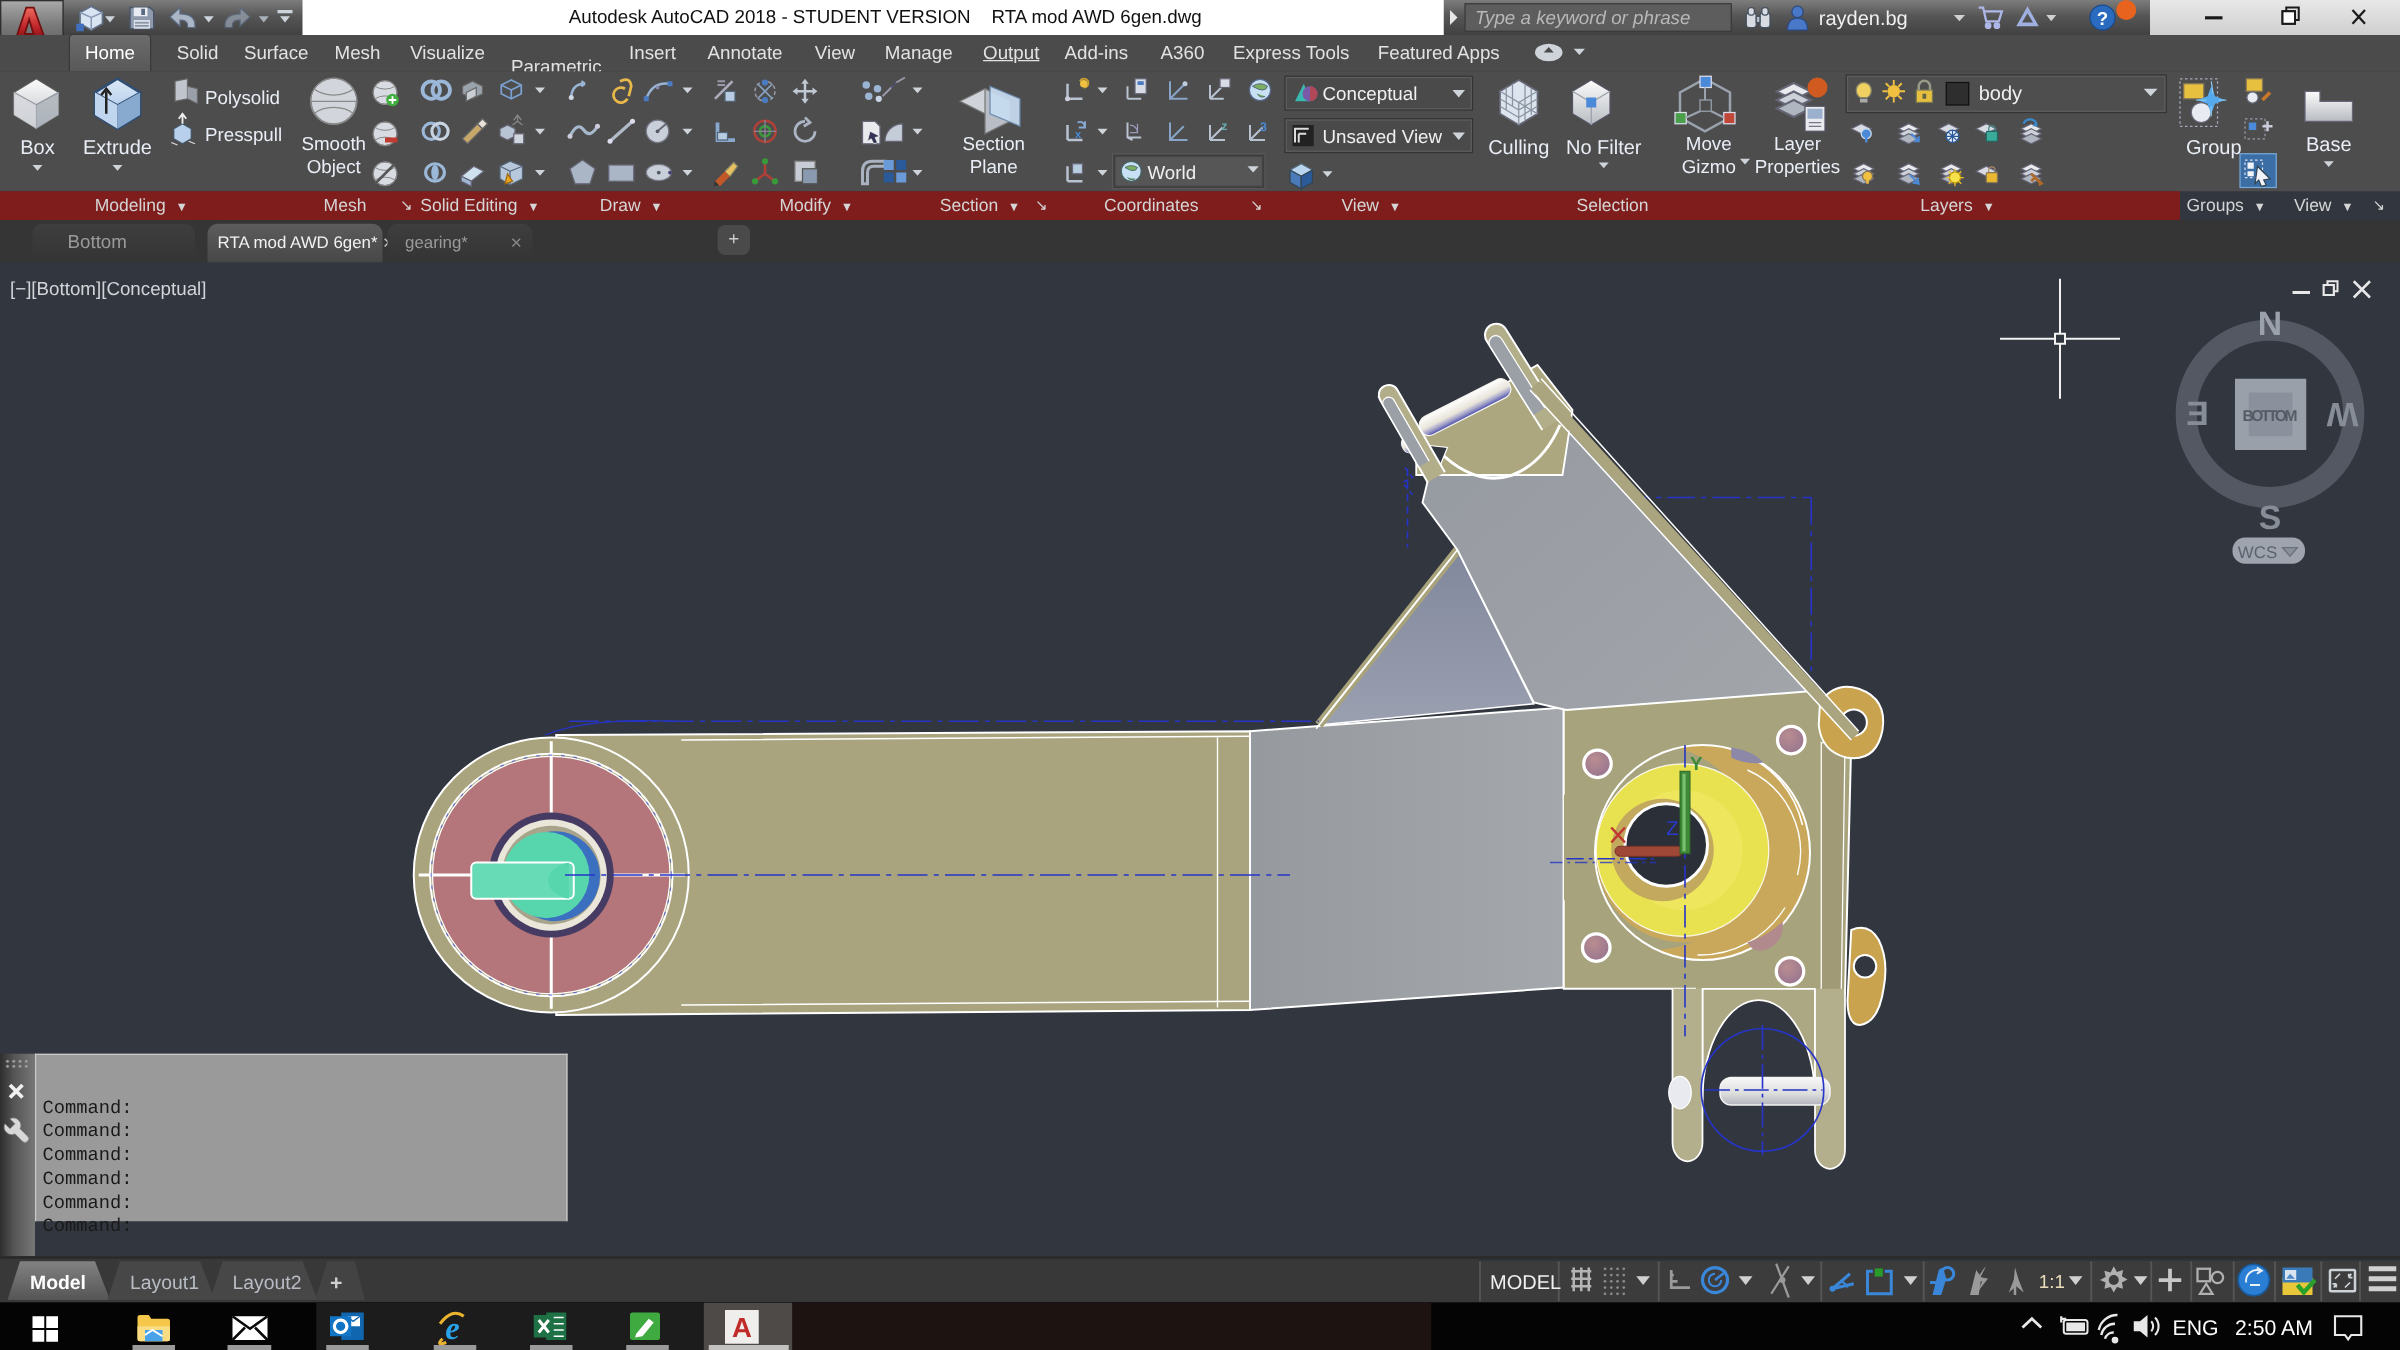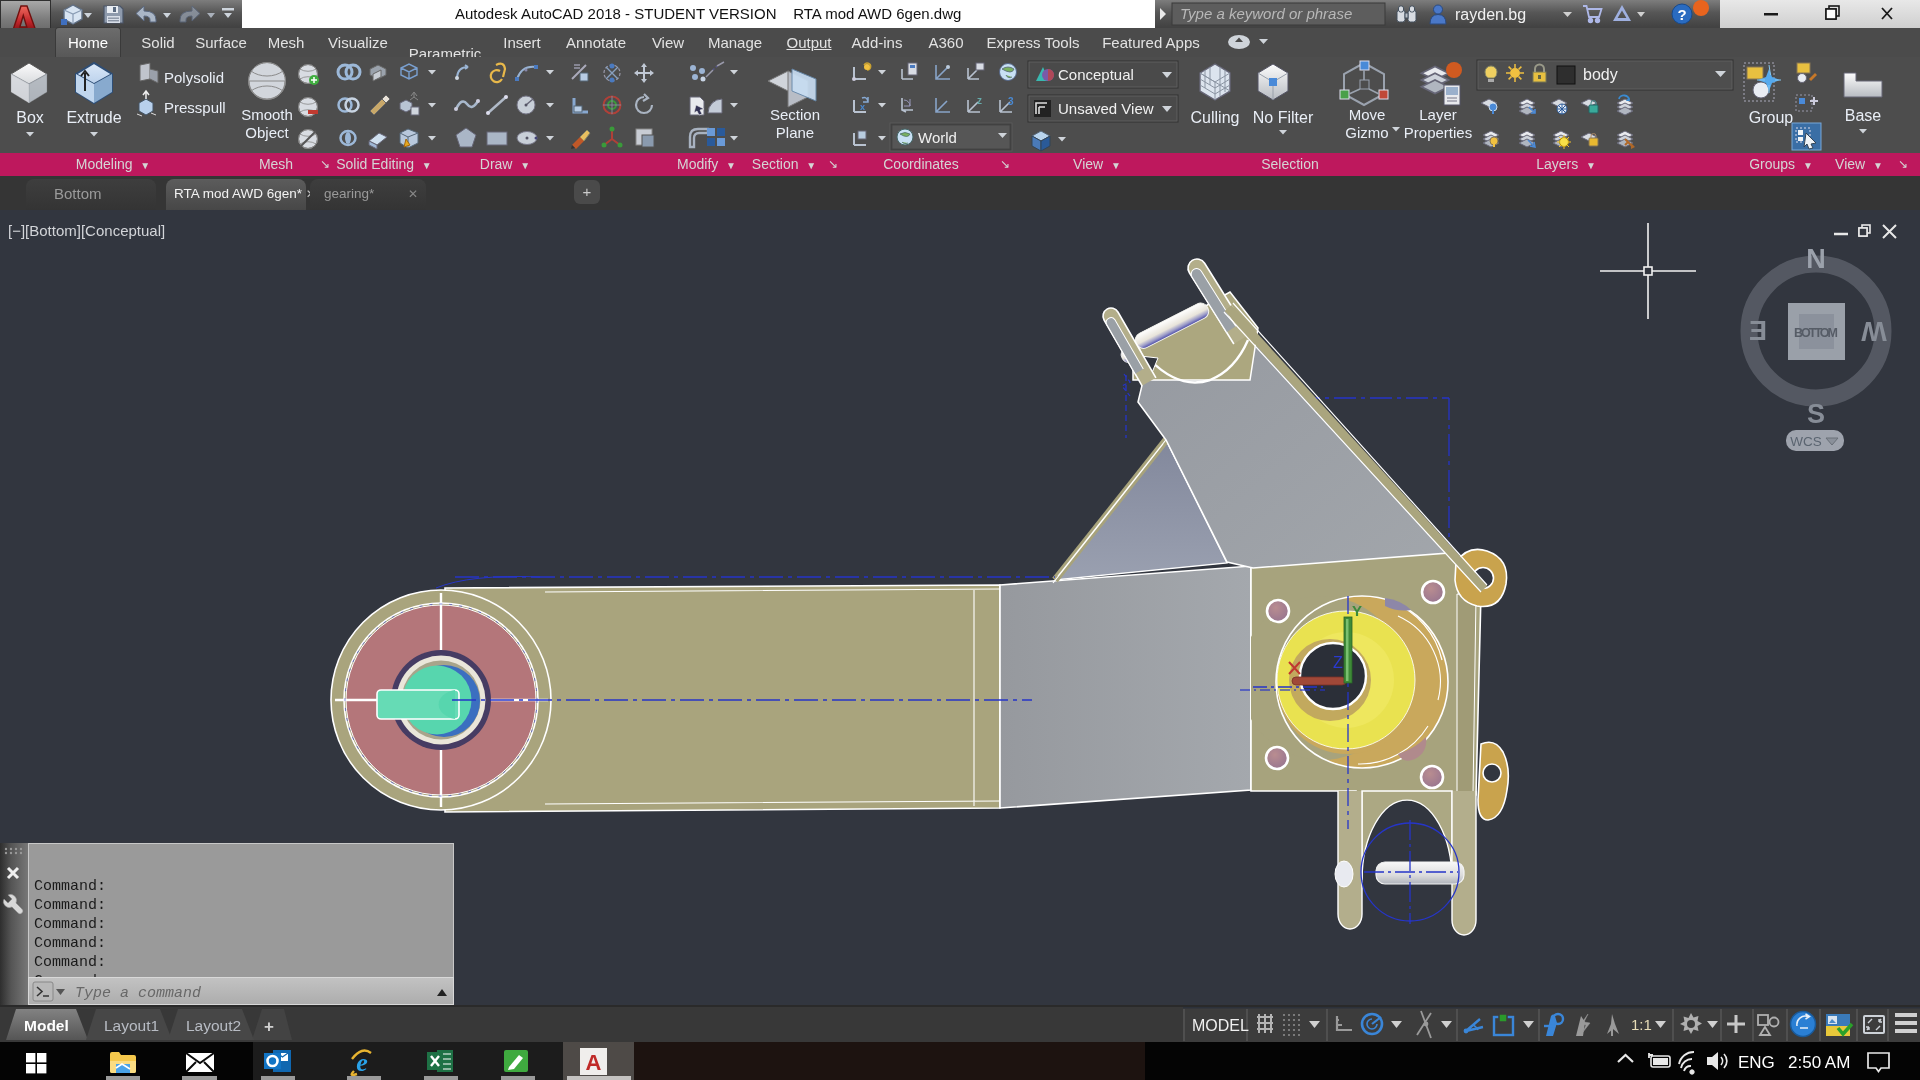--- a/index.html
+++ b/index.html
@@ -6,21 +6,21 @@
 html,body { width:1920px; height:1080px; overflow:hidden; background:#32363f; font-family:"Liberation Sans",sans-serif; }
 .abs { position:absolute; }
 #titlebar { position:absolute; left:0; top:0; width:1920px; height:28px; background:#fff; }
 #qat { position:absolute; left:0; top:0; width:242px; height:28px; background:linear-gradient(#7d7d7d,#565656 45%,#414141); }
 #ttext { position:absolute; left:455px; top:0; width:700px; height:28px; line-height:28px; font-size:15px; color:#111; }
 #rtools { position:absolute; left:1155px; top:0; width:565px; height:28px; background:linear-gradient(#7d7d7d,#565656 45%,#414141); }
 #winbtns { position:absolute; left:1720px; top:0; width:200px; height:28px; background:linear-gradient(#e8e8e8,#cfcfcf); }
 #tabrow { position:absolute; left:0; top:28px; width:1920px; height:29px; background:#4b4b4b; }
 .rtab { position:absolute; top:0; height:29px; line-height:29px; font-size:15px; color:#e2e2e2; text-align:center; }
 #ribbon { position:absolute; left:0; top:57px; width:1920px; height:96px; background:#4d4d4d; }
-#caps { position:absolute; left:0; top:153px; width:1920px; height:23px; background:#be185d; }
+#caps { position:absolute; left:0; top:153px; width:1744px; height:23px; background:#7f1d1d; }
 .cap { position:absolute; top:0; height:23px; line-height:22px; font-size:14px; color:#d5d5d5; text-align:center; }
 .psep { position:absolute; top:57px; height:119px; width:2px; background:#3e3e3e; }
 #filetabs { position:absolute; left:0; top:176px; width:1920px; height:34px; background:#353535; }
 .ftab { position:absolute; top:3px; height:31px; line-height:30px; font-size:15px; color:#9a9a9a; border-radius:8px 8px 0 0; }
 #viewport { position:absolute; left:0; top:210px; width:1920px; height:798px; background:#32363f; }
 #cmdwin { position:absolute; left:0; top:843px; width:454px; height:162px; }
 #mltabs { position:absolute; left:0; top:1005px; width:1920px; height:37px; background:#383838; border-top:2px solid #2a2a2a; }
 #statusbar { position:absolute; left:1183px; top:1007px; height:35px; }
 #taskbar { position:absolute; left:0; top:1042px; width:1920px; height:38px; background:#000; }
 .mono { font-family:"Liberation Mono",monospace; }
@@ -614,21 +614,21 @@
 <text x="1863" y="64" font-size="16" fill="#e9eef6" text-anchor="middle">Base</text>
 <use href="#ddarr" x="1859" y="72"></use>
 </svg>
 </div>
 <div id="caps">
 <div class="cap" style="left:8px;width:210px;">Modeling&nbsp; <span style="font-size:10px">▼</span></div>
 <div class="cap" style="left:238px;width:76px;">Mesh</div>
 <div class="cap" style="left:318px;font-size:12px;left:318px;width:14px;">↘</div>
 <div class="cap" style="left:336px;width:96px;">Solid Editing&nbsp; <span style="font-size:10px">▼</span></div>
 <div class="cap" style="left:452px;width:106px;">Draw&nbsp; <span style="font-size:10px">▼</span></div>
-<div class="cap" style="left:570px;width:166px;text-align:right;">Modify&nbsp; <span style="font-size:10px">▼</span></div>
+<div class="cap" style="left:570px;width:166px;">Modify&nbsp; <span style="font-size:10px">▼</span></div>
 <div class="cap" style="left:744px;width:80px;">Section&nbsp; <span style="font-size:10px">▼</span></div>
 <div class="cap" style="left:826px;width:14px;font-size:12px;">↘</div>
 <div class="cap" style="left:846px;width:150px;">Coordinates</div>
 <div class="cap" style="left:998px;width:14px;font-size:12px;">↘</div>
 <div class="cap" style="left:1022px;width:150px;">View&nbsp; <span style="font-size:10px">▼</span></div>
 <div class="cap" style="left:1190px;width:200px;">Selection</div>
 <div class="cap" style="left:1416px;width:300px;">Layers&nbsp; <span style="font-size:10px">▼</span></div>
 <div class="cap" style="left:1740px;width:82px;">Groups&nbsp; <span style="font-size:10px">▼</span></div>
 <div class="cap" style="left:1824px;width:70px;">View&nbsp; <span style="font-size:10px">▼</span></div>
 <div class="cap" style="left:1896px;width:14px;font-size:12px;">↘</div>
@@ -842,29 +842,20 @@
           <circle cx="16" cy="10" r="1.2"></circle>
           <circle cx="21" cy="10" r="1.2"></circle>
         </g>
     <path d="M8 25 L18 35 M18 25 L8 35" stroke="#f0f0f0" stroke-width="3"></path>
     <path d="M8 52 a6 6 0 0 1 8 8 l6 6 a2.5 2.5 0 0 1 -4 4 l-6 -6 a6 6 0 0 1 -8 -8 l4 4 l4 -4 z" fill="#d8d8d8" stroke="#888" stroke-width="0.5"></path>
   </svg>
 </div>
 <div class="abs mono" style="left:28px;top:0;width:426px;height:134px;background:#9a9a9a;border:1px solid #c8c8c8;border-bottom:none;color:#1a1a1a;font-size:15px;line-height:19px;padding:33px 0 0 5px;">
 Command:<br>Command:<br>Command:<br>Command:<br>Command:<br>Command:
 </div>
-<div class="abs" style="left:28px;top:134px;width:426px;height:28px;background:linear-gradient(#c2c2c2,#adadad);border:1px solid #d8d8d8;">
-  <svg width="426" height="28">
-    <rect x="4" y="4" width="20" height="19" rx="2" fill="#b8b8b8" stroke="#888"></rect>
-    <path d="M8 9 l5 4.5 l-5 4.5 M14 18 l6 0" stroke="#333" stroke-width="1.6" fill="none"></path>
-    <path d="M27 11 l9 0 l-4.5 6 z" fill="#555"></path>
-    <text x="46" y="19" font-family="Liberation Mono" font-style="italic" font-size="15" fill="#686868">Type a command</text>
-    <path d="M434 18 l10 0 l-5 -7 z" fill="#222" transform="translate(-26,0)"></path>
-  </svg>
-</div>
 </div>
 <div id="mltabs">
   <svg width="700" height="37">
     <defs>
         <linearGradient id="mtab" x1="0" y1="0" x2="0" y2="1">
           <stop offset="0" stop-color="#828282"></stop>
           <stop offset="1" stop-color="#555555"></stop>
         </linearGradient>
       </defs>
     <g font-size="15.5">

